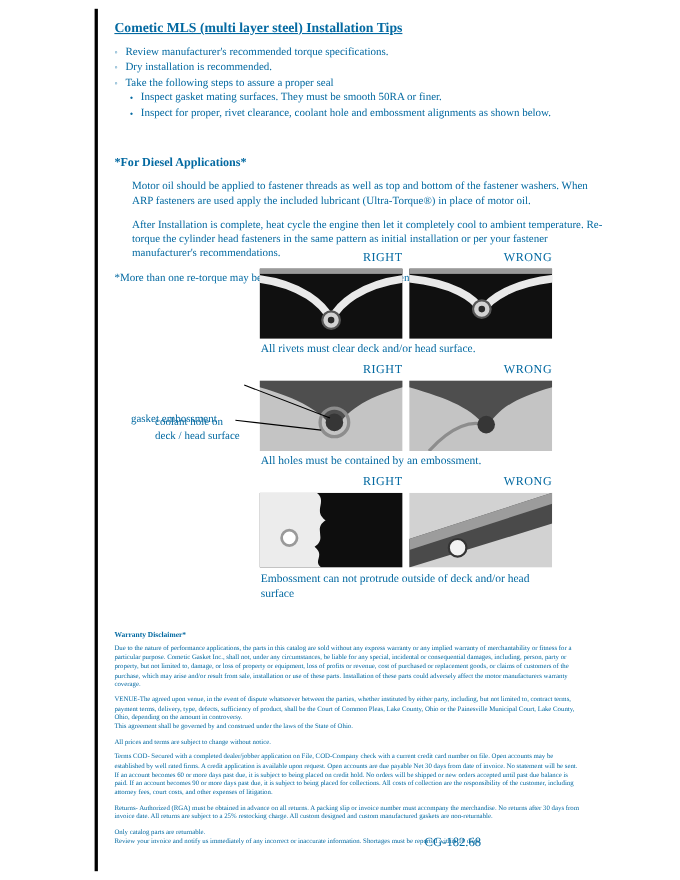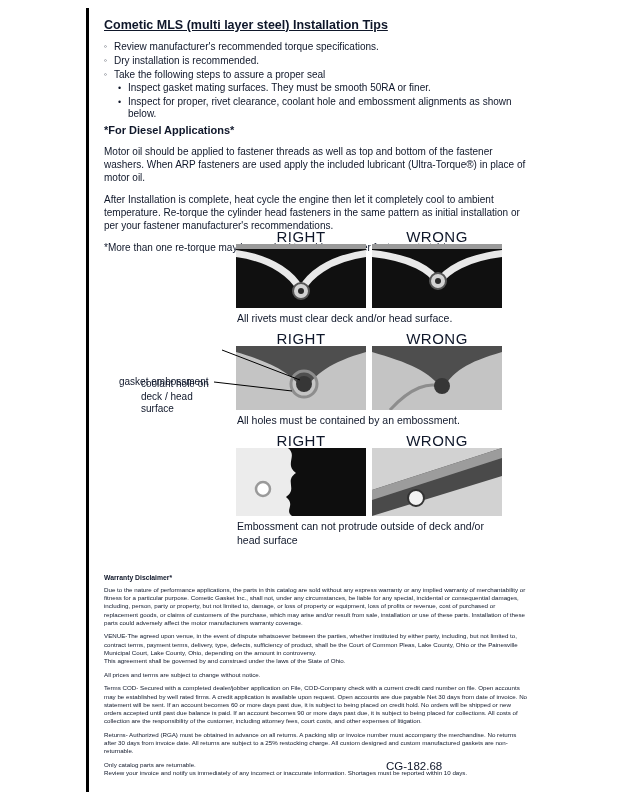--- a/index.html
+++ b/index.html
@@ -1,35 +1,35 @@
 <!DOCTYPE html>
 <html><head>
 <meta charset="utf-8">
 <style>
   html,body { margin:0; padding:0; background:#ffffff; }
   .page {
     position:relative; width:618px; height:800px; background:#ffffff;
-    font-family:Liberation Sans, sans-serif; color:#0f172a; overflow:hidden;
+    font-family:Liberation Serif, serif; color:#0369a1; overflow:hidden;
   }
   .left-rule { position:absolute; left:86px; top:8px; width:3px; height:784px; background:#000; }
 
   .content { position:absolute; left:104px; top:18px; width:436px; }
   .title { font-size:12.5px; font-weight:bold; text-decoration:underline; margin:0 0 9px 0; }
 
   .tip-row { display:flex; font-size:10px; line-height:1.25; margin:1px 0; }
   .tip-row .marker { width:10px; flex:0 0 10px; font-size:8px; line-height:1.6; }
   .tip-sub { margin-left:14px; }
   .tip-sub .marker { font-size:9px; line-height:1.4; }
 
-  .diesel-heading { font-size:11px; font-weight:bold; margin:3px 0 0 0; }
-  .para { font-size:10px; line-height:1.3; margin:9px 0 0 0; width:430px; }
+  .diesel-heading { font-size:11px; font-weight:bold; margin:32px 0 0 0; }
+  .para { font-size:10px; line-height:1.3; margin:9px 0 0 16px; width:430px; }
   .note { font-size:10px; margin:10px 0 0 0; }
 
   .diagrams { position:absolute; left:0; top:226px; width:618px; height:348px; }
-  .dg-label { position:absolute; width:130px; text-align:center; font-size:15px; letter-spacing:0.5px; }
+  .dg-label { position:absolute; width:130px; text-align:right; font-size:11px; letter-spacing:0.5px; }
   .fig { position:absolute; width:130px; height:64px; display:block; }
   .fig3 { height:68px; }
   .caption { position:absolute; font-size:10.5px; }
   .side-label { position:absolute; font-size:10px; line-height:1.25; }
   .leader-lines { position:absolute; left:0; top:0; width:618px; height:348px; pointer-events:none; }
 
   .warranty { position:absolute; left:104px; top:574px; width:424px; }
   .warranty-heading { font-size:6.8px; font-weight:bold; margin:0 0 5px 0; }
   .warranty p { font-size:6.2px; line-height:1.32; margin:0 0 5.5px 0; white-space:pre-line; }
 

